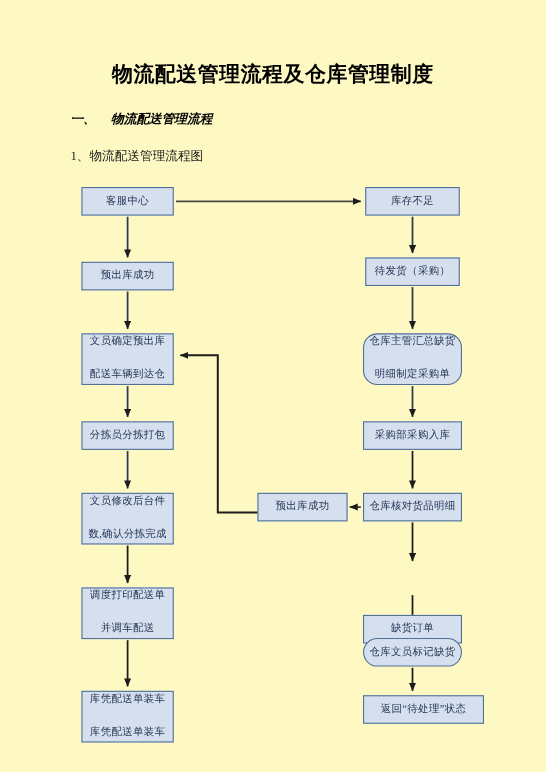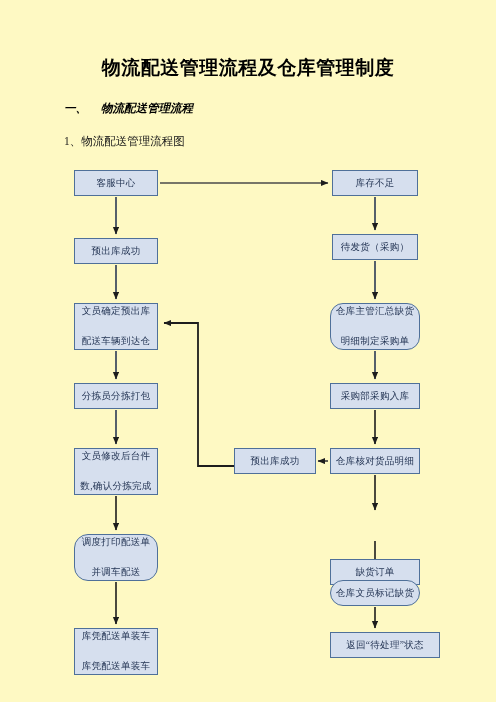--- a/index.html
+++ b/index.html
@@ -154,21 +154,21 @@
       <span>分拣员分拣打包</span>
     </div>
 
     <div class="node" style="left:74px; top:448px; width:84px; height:47px;">
       <span>
         <span>文员修改后台件</span><br>
         <span>数,确认分拣完成</span>
       </span>
     </div>
 
-    <div class="node" style="left:74px; top:534px; width:84px; height:47px;border-radius:14px;">
+    <div class="node" style="left:74px; top:534px; width:84px; height:47px;">
       <span>
         <span>调度打印配送单</span><br>
         <span>并调车配送</span>
       </span>
     </div>
 
     <div class="node" style="left:74px; top:628px; width:84px; height:47px;">
       <span>
         <span>库凭配送单装车</span><br>
         <span>库凭配送单装车</span>

